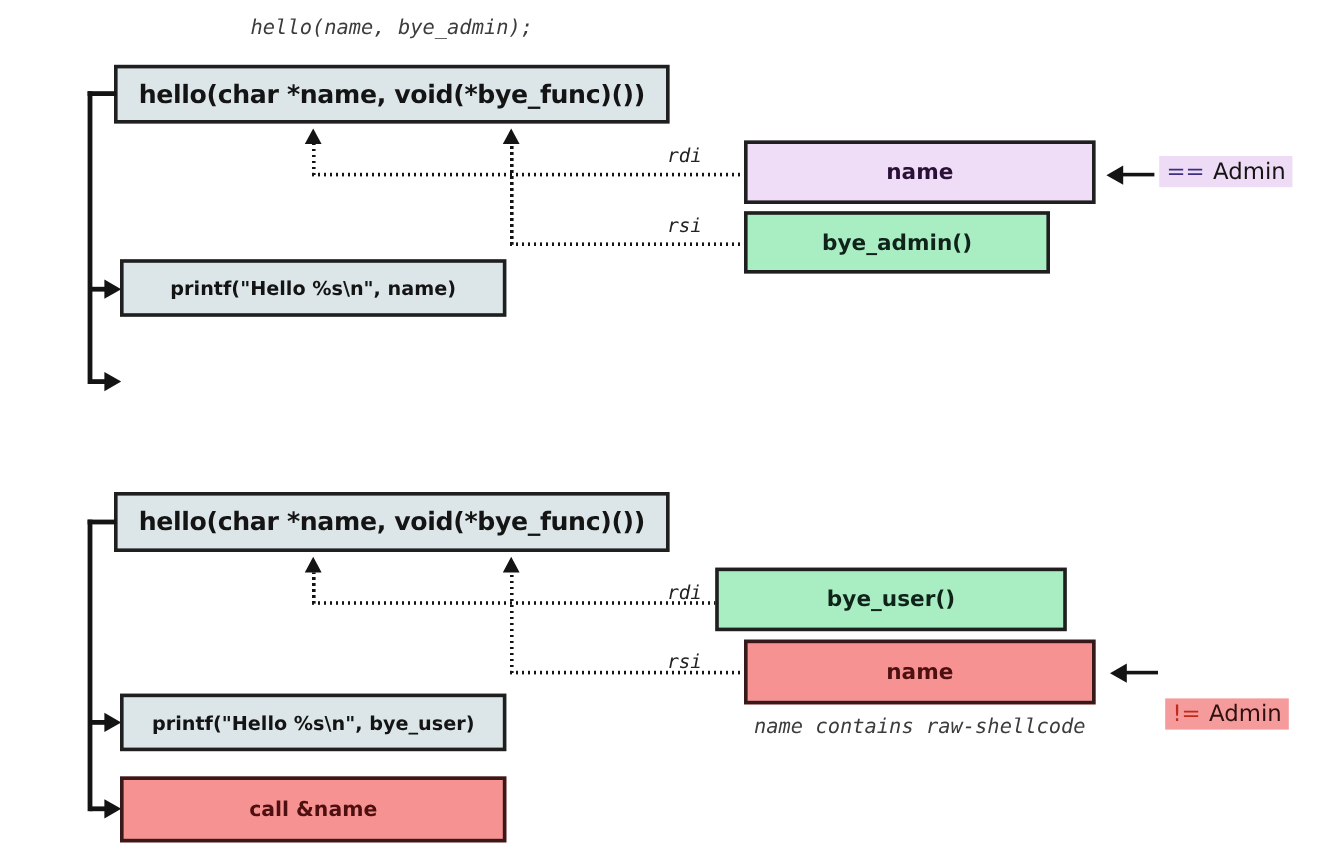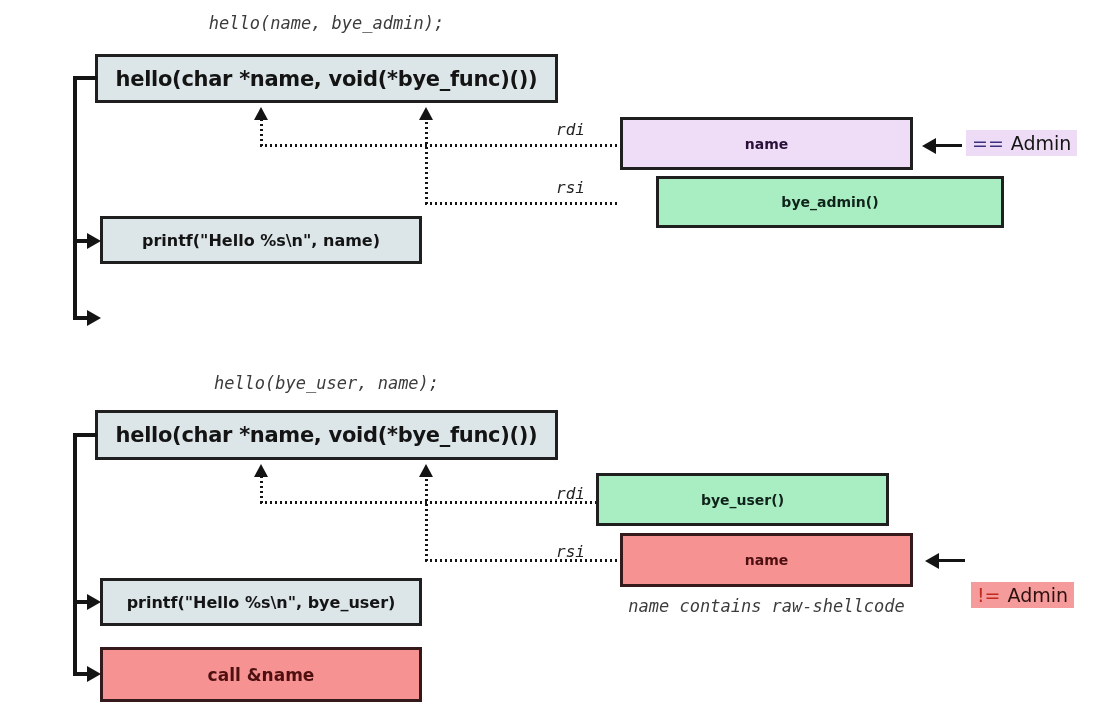--- a/index.html
+++ b/index.html
@@ -14,21 +14,21 @@
     font-weight:bold;color:#141414;white-space:nowrap;
     font-family:"DejaVu Sans","Liberation Sans",sans-serif;
   }
   .fill-gray{background:#dce6e8;}
   .fill-purple{background:#efddf7;color:#2a1038;}
   .fill-green{background:#a9eec3;color:#10231a;}
   .fill-red{background:#f79292;border-color:#35191b;color:#4d0f10;}
   .sig{font-size:21px;letter-spacing:-0.3px;}
   .stmt{font-size:16px;}
   .stmt-lg{font-size:17px;}
-  .regval{font-size:14px;text-align:right;}
+  .regval{font-size:18px;text-align:right;}
   
   .mono-caption{
     position:absolute;font-family:"DejaVu Sans Mono","Liberation Mono",monospace;
     font-style:italic;color:#3c3c3c;font-size:17px;text-align:center;white-space:nowrap;
   }
   .reg-label{
     position:absolute;font-family:"DejaVu Sans Mono","Liberation Mono",monospace;
     font-style:italic;color:#222;font-size:16px;text-align:left;white-space:nowrap;
   }
   .ann{
@@ -88,31 +88,30 @@
   <div class="tri-up" style="left:419px;top:107px;"></div>
   <div class="dotv" style="left:425px;top:120px;height:84px;"></div>
   <div class="doth" style="left:425px;top:202px;width:192px;"></div>
 
   <div class="reg-label" style="left:556px;top:120px;width:50px;">rdi</div>
   <div class="reg-label" style="left:556px;top:178px;width:50px;">rsi</div>
 
   <div class="box fill-purple regval" style="left:620px;top:117px;width:293px;height:53px;">
     <span>name</span>
   </div>
-  <div class="box fill-green regval" style="left:620px;top:176px;width:348px;height:52px;margin-left:36px;">
+  <div class="box fill-green regval" style="left:620px;top:176px;width:255px;height:52px;">
     <span>bye_admin()</span>
   </div>
 
   <div class="tri-left" style="left:922px;top:138px;"></div>
   <div class="aline" style="left:934px;top:144px;width:28px;"></div>
   <div class="ann ann-eq" style="left:966px;top:130px;">
     <span class="op">==</span><span class="word">Admin</span>
   </div>
 
-  <div class="mono-caption" style="left:95px;top:373px;width:463px;">hello(bye_user, name);</div>
 
   <div class="box fill-gray sig" style="left:95px;top:410px;width:463px;height:50px;">
     <span>hello(char *name, void(*bye_func)())</span>
   </div>
 
   <div class="hline" style="left:73px;top:433px;width:24px;"></div>
   <div class="vline" style="left:73px;top:433px;height:243px;"></div>
   <div class="hline" style="left:75px;top:600px;width:14px;"></div>
   <div class="tri-right" style="left:87px;top:594px;"></div>
   <div class="hline" style="left:75px;top:672px;width:14px;"></div>

